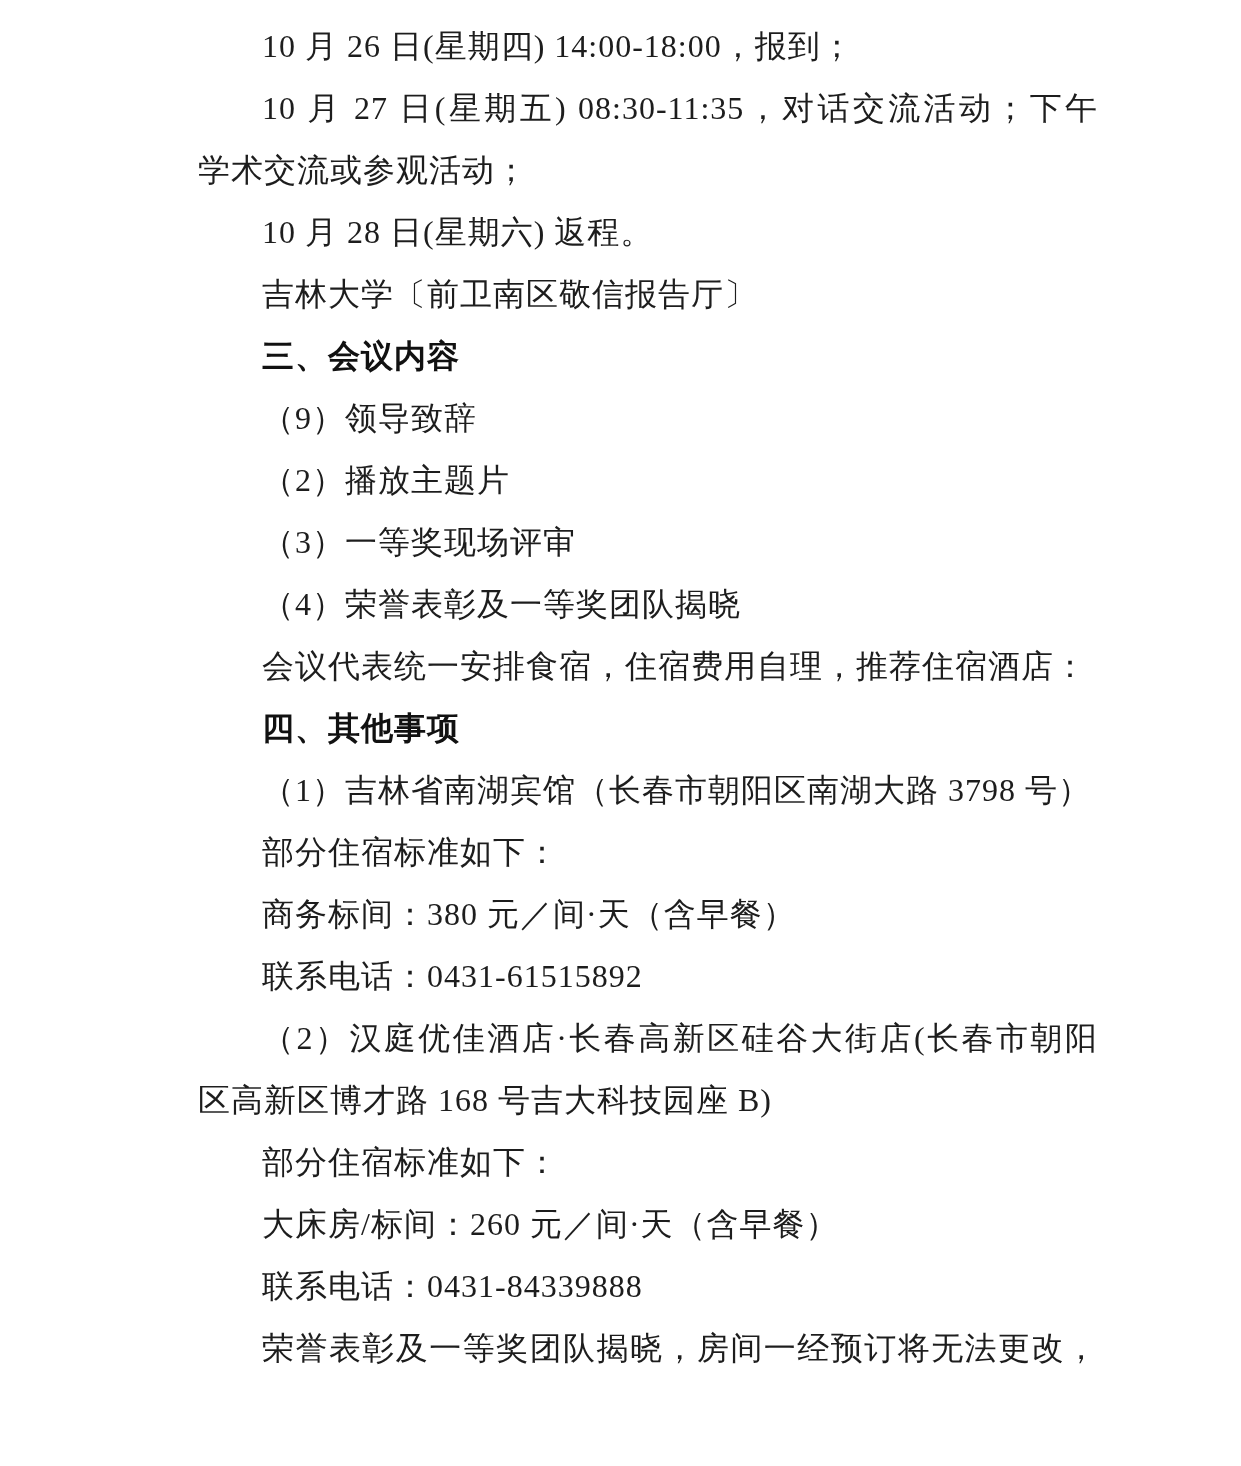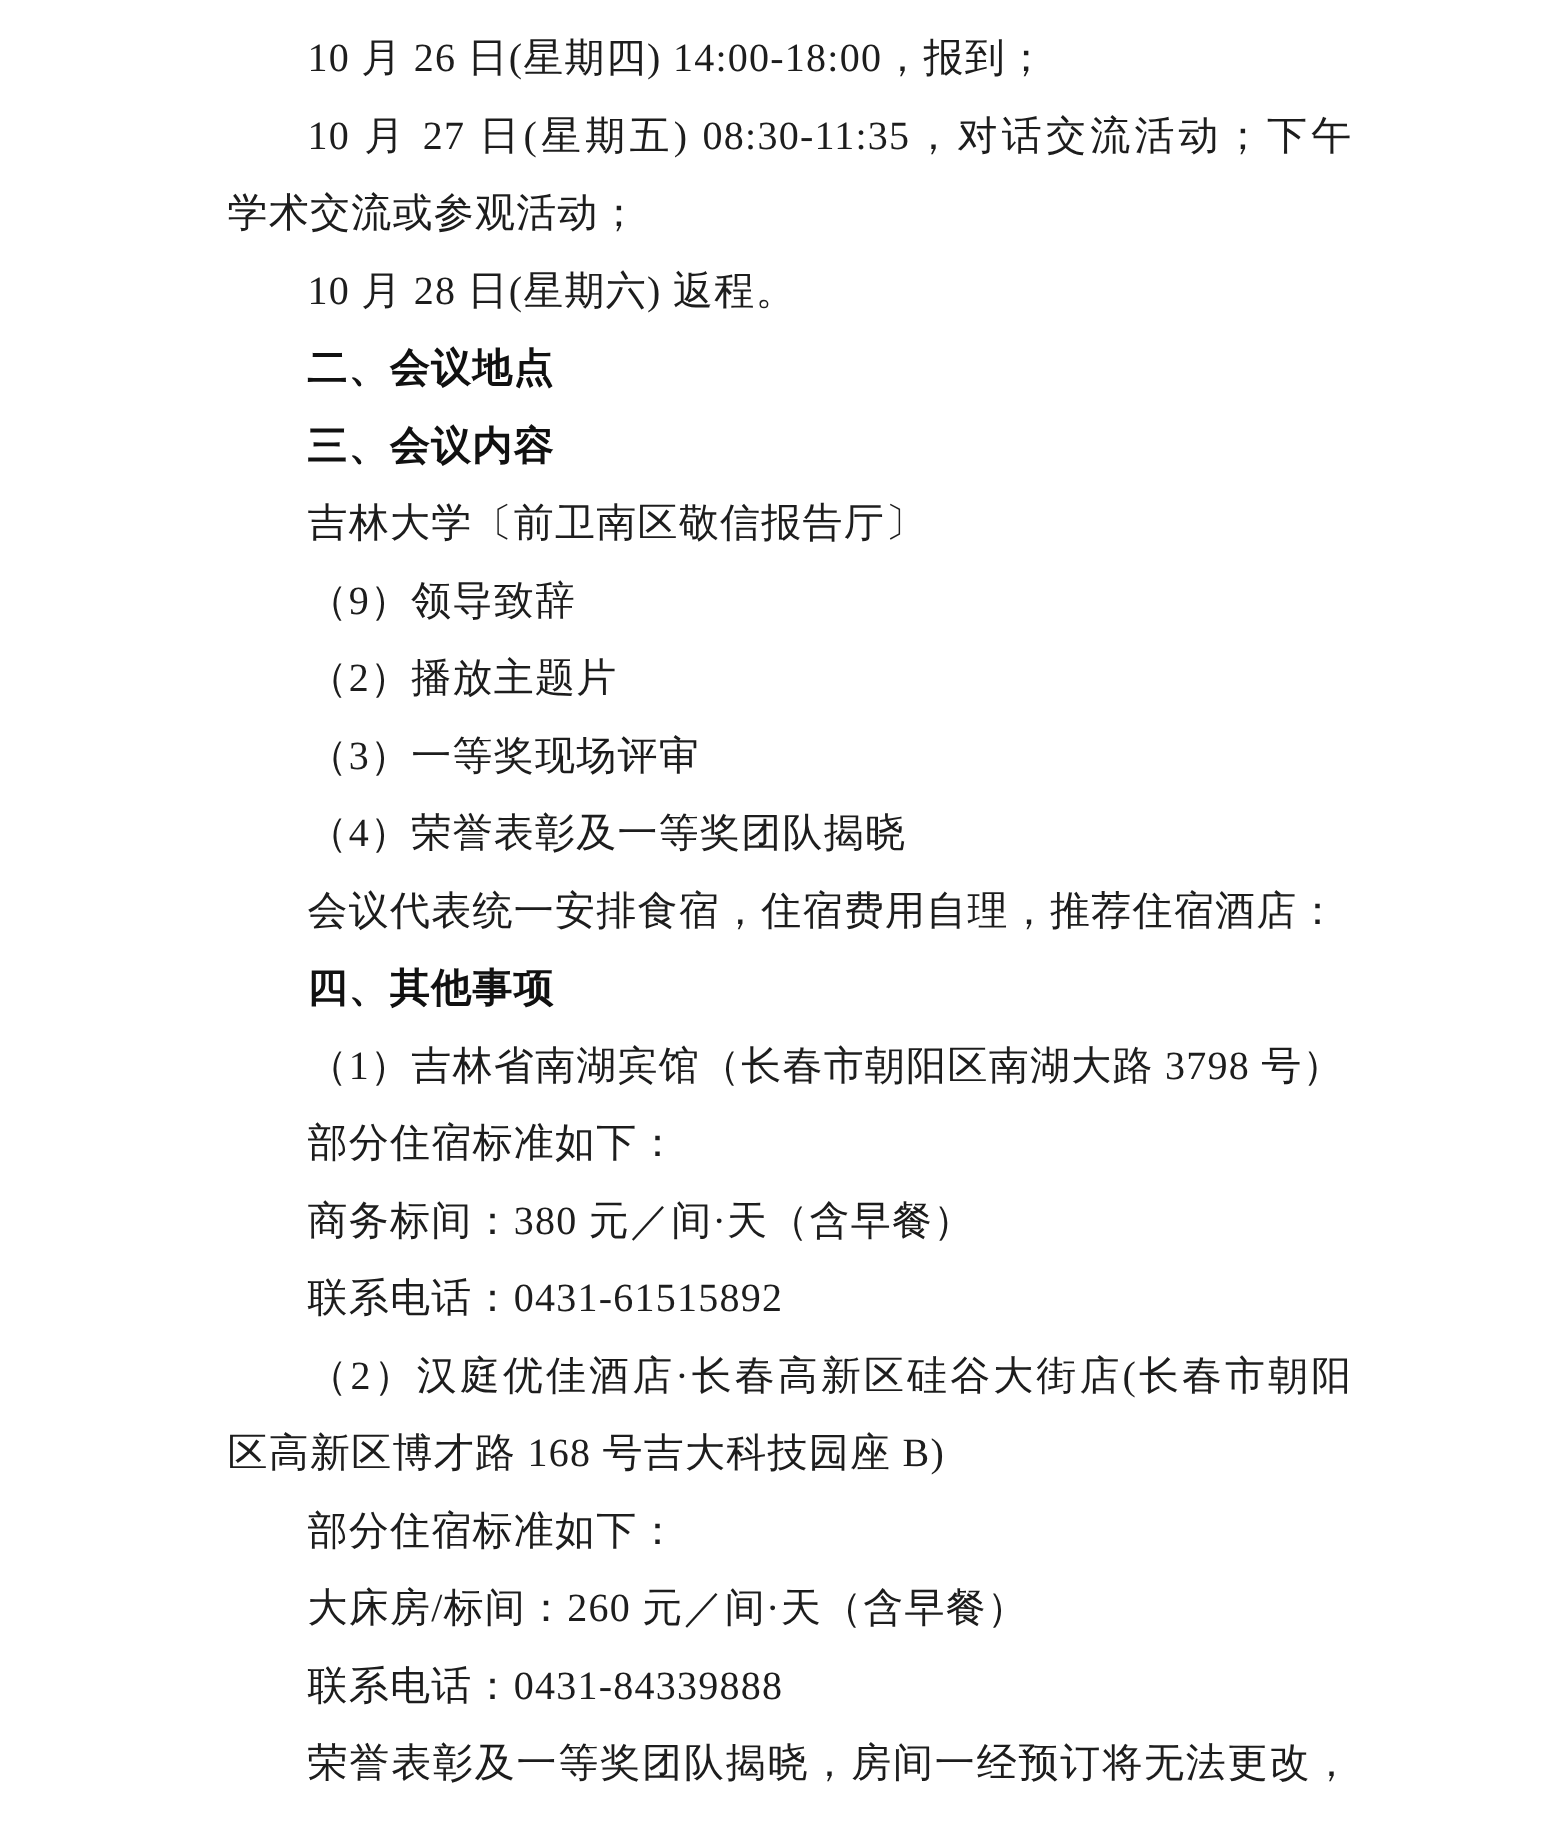--- a/index.html
+++ b/index.html
@@ -8,21 +8,21 @@
   }
   body {
     width: 1241px;
     height: 1466px;
     background: #ffffff;
     position: relative;
     overflow: hidden;
   }
   .doc {
     position: absolute;
-    left: 182px;
+    left: 198px;
     top: 15px;
     width: 900px;
     font-family: "Liberation Serif", "DejaVu Serif", serif;
     font-size: 32px;
     line-height: 62px;
     color: #1d1d1d;
   }
   .ln {
     height: 62px;
     white-space: nowrap;
@@ -44,24 +44,23 @@
 </style>
 </head>
 <body>
 
 <div class="doc">
   <div class="ln indent">10 月 26 日(星期四) 14:00-18:00，报到；</div>
   <div class="ln indent stretch">10 月 27 日(星期五) 08:30-11:35，对话交流活动；下午</div>
   <div class="ln">学术交流或参观活动；</div>
   <div class="ln indent">10 月 28 日(星期六) 返程。</div>
 
-  <div class="ln indent heading">二、会议地点</div>
+  <div class="ln indent">吉林大学〔前卫南区敬信报告厅〕</div>
+
   <div class="ln indent heading">三、会议内容</div>
-
-  <div class="ln indent">吉林大学〔前卫南区敬信报告厅〕</div>
   <div class="ln indent">（9）领导致辞</div>
   <div class="ln indent">（2）播放主题片</div>
   <div class="ln indent">（3）一等奖现场评审</div>
   <div class="ln indent">（4）荣誉表彰及一等奖团队揭晓</div>
 
   <div class="ln indent">会议代表统一安排食宿，住宿费用自理，推荐住宿酒店：</div>
   <div class="ln indent heading">四、其他事项</div>
 
   <div class="ln indent">（1）吉林省南湖宾馆（长春市朝阳区南湖大路 3798 号）</div>
   <div class="ln indent">部分住宿标准如下：</div>

